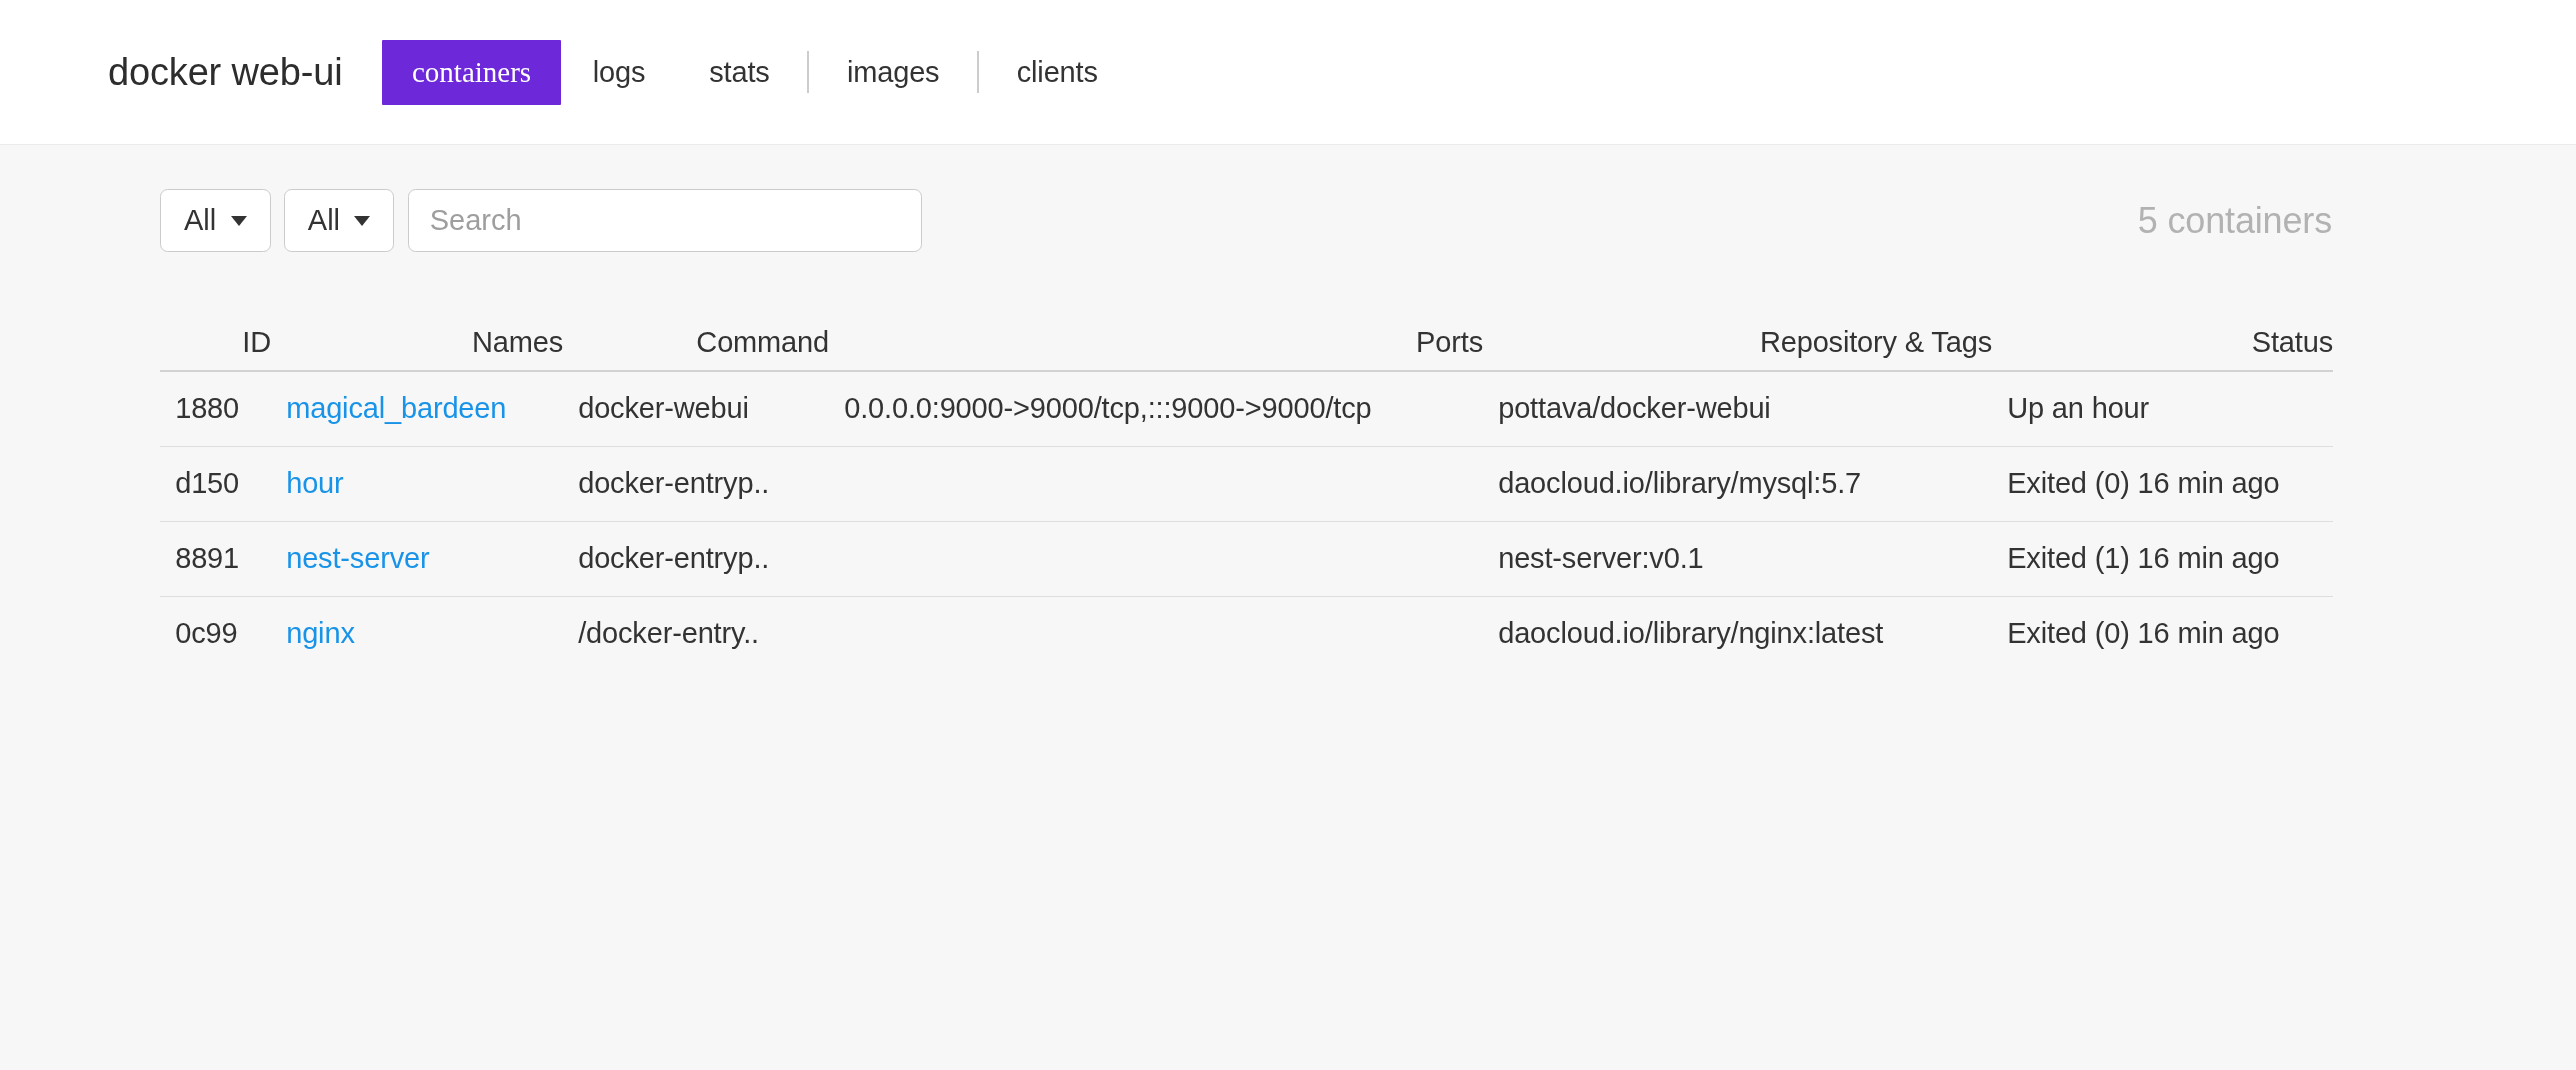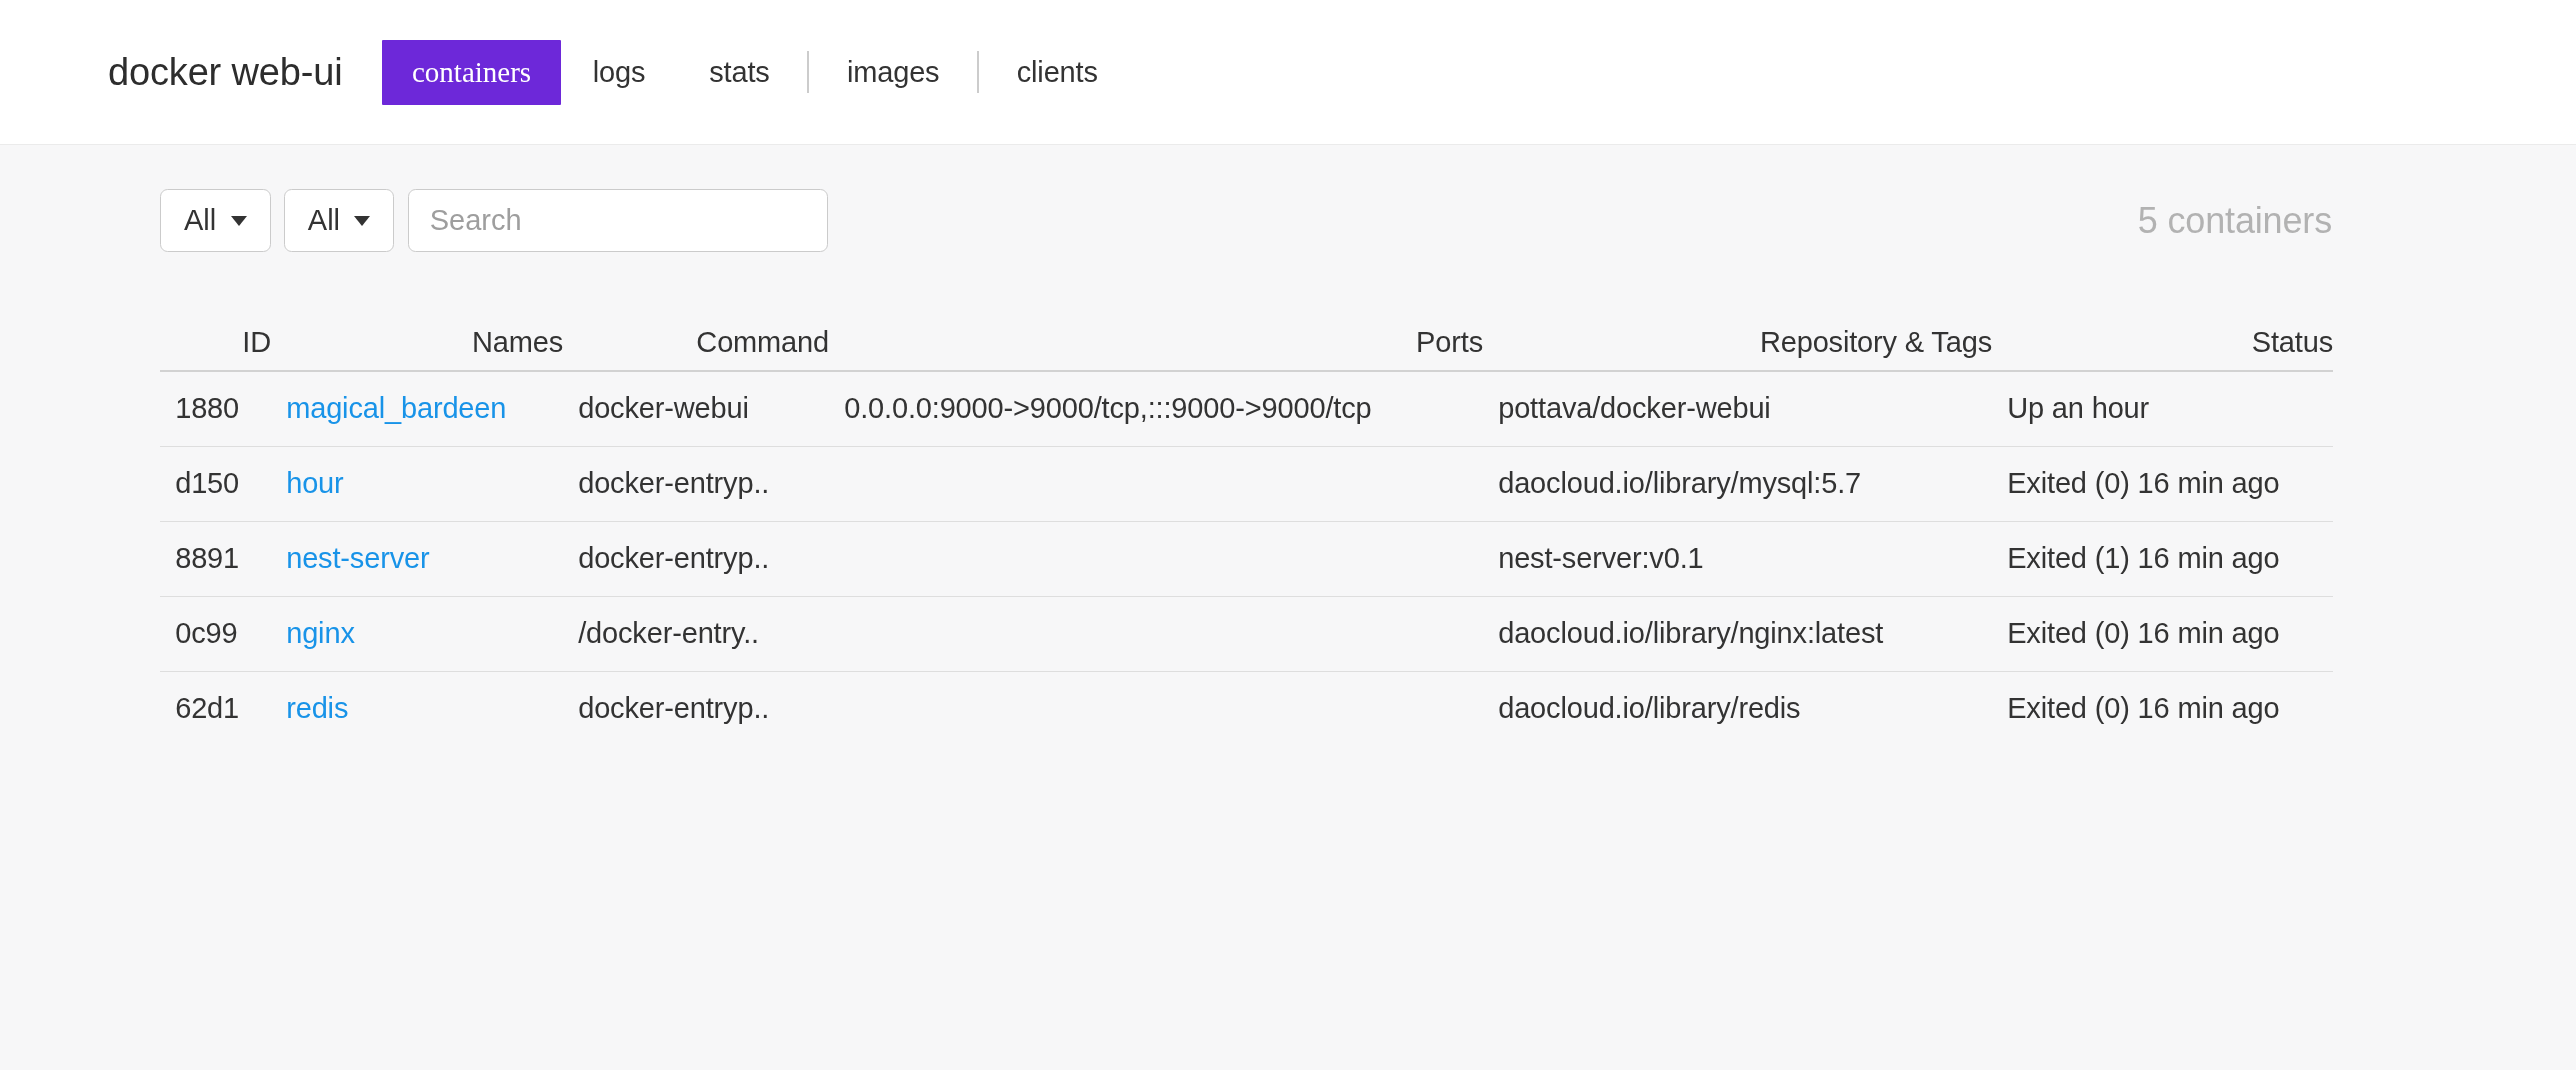--- a/index.html
+++ b/index.html
@@ -76,21 +76,21 @@
   }
   .caret {
     width:0; height:0;
     border-left:8.6px solid transparent;
     border-right:8.6px solid transparent;
     border-top:10.5px solid #333;
     margin-left:14.3px;
   }
   .search {
     height:63px;
-    width:420px;
+    width:514px;
     border:1.9px solid #cbcbcb;
     border-radius:7.6px;
     padding:0 21px;
     font-size:29px;
     color:#333;
     font-family:inherit;
     outline:none;
     background:#fff;
   }
   .search::placeholder { color:#9e9e9e; }
@@ -211,25 +211,17 @@
         <td>Exited (1) 16 min ago</td>
       </tr>
       <tr>
         <td>0c99</td>
         <td><a>nginx</a></td>
         <td>/docker-entry..</td>
         <td></td>
         <td>daocloud.io/library/nginx:latest</td>
         <td>Exited (0) 16 min ago</td>
       </tr>
-      <tr>
-        <td>62d1</td>
-        <td><a>redis</a></td>
-        <td>docker-entryp..</td>
-        <td></td>
-        <td>daocloud.io/library/redis</td>
-        <td>Exited (0) 16 min ago</td>
-      </tr>
     </tbody>
   </table>
 
 </main>
 
 
 </body></html>

